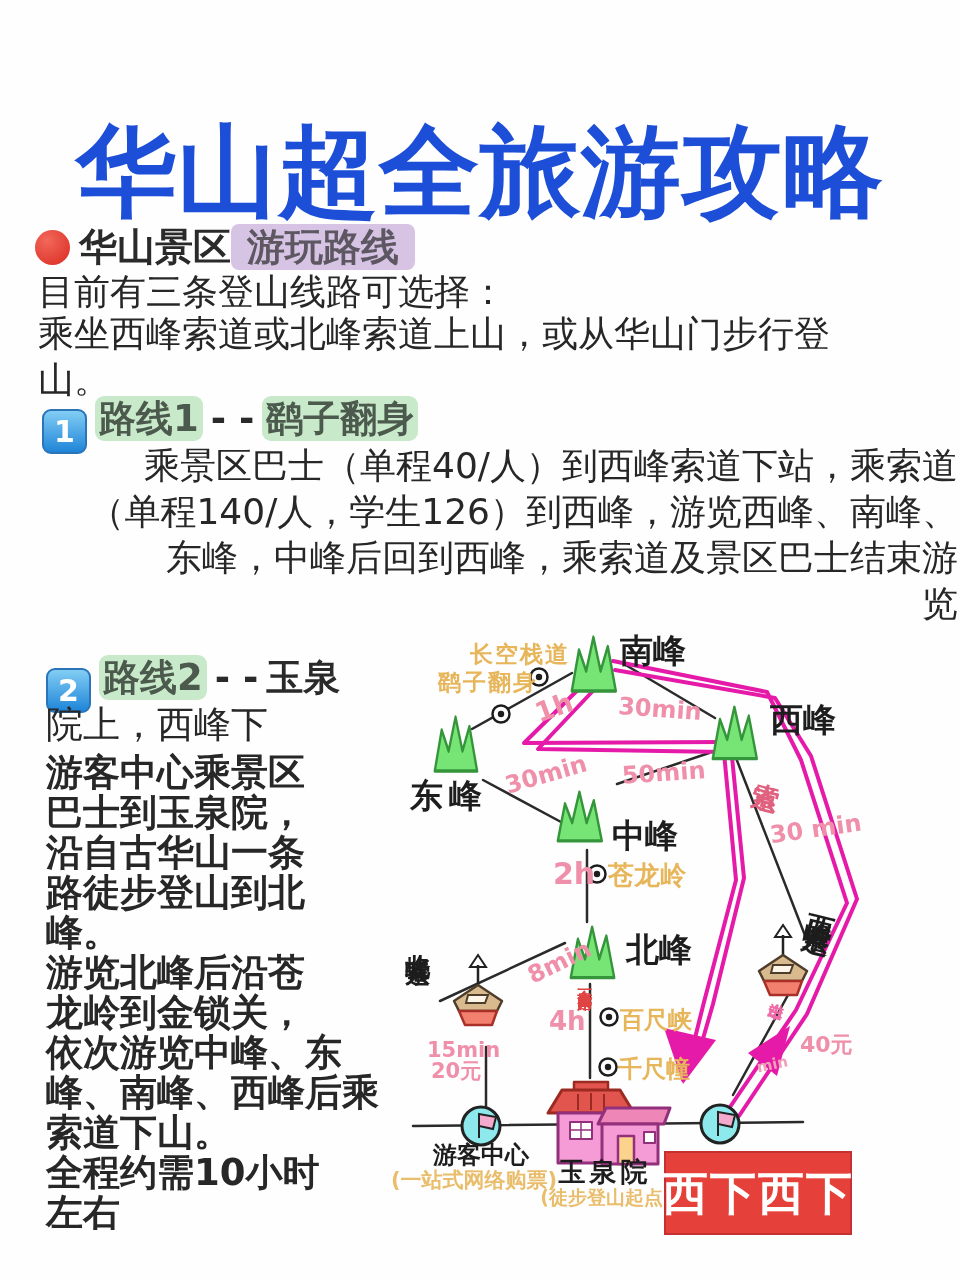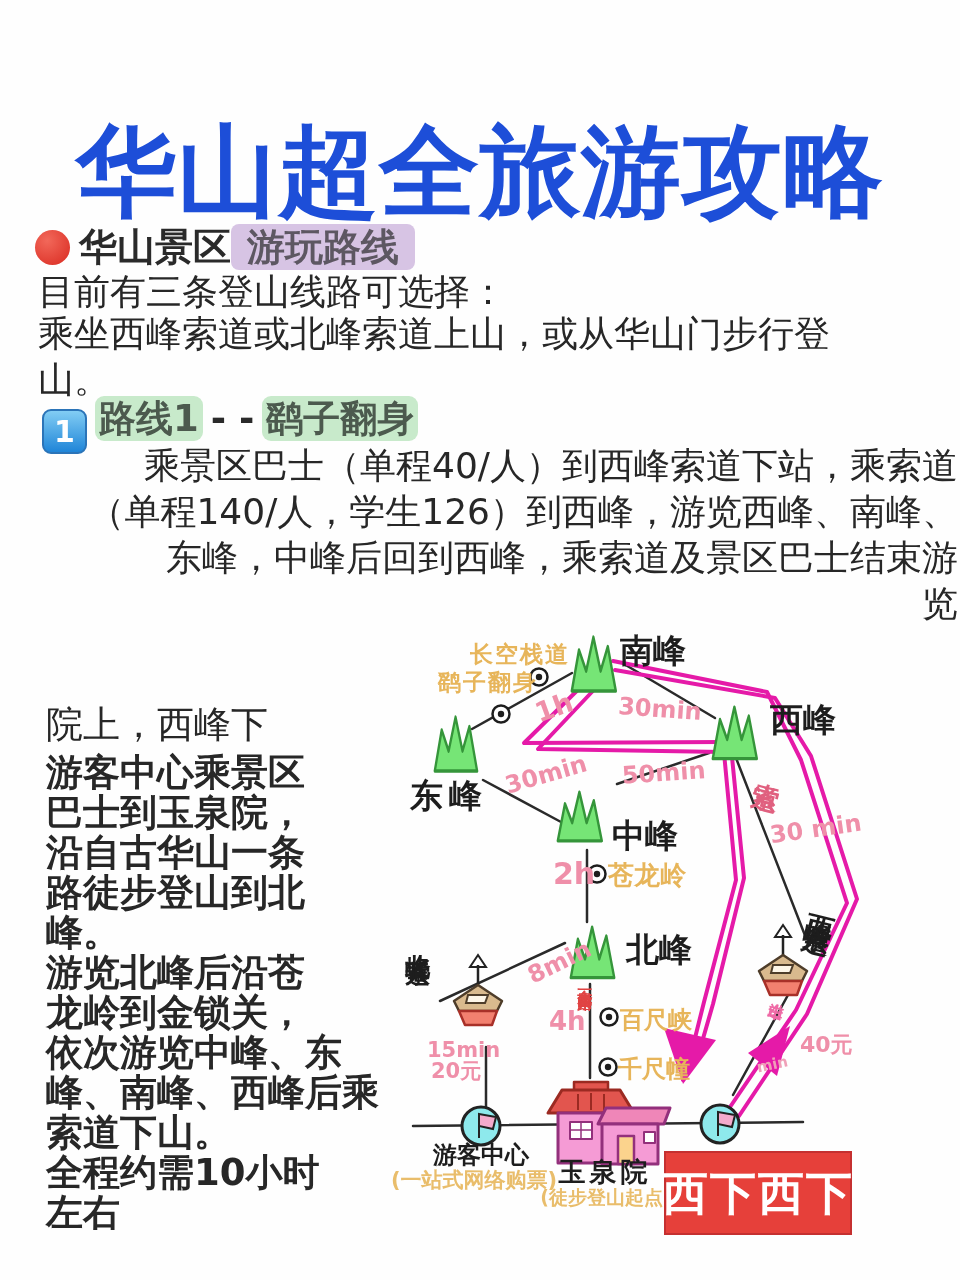--- a/index.html
+++ b/index.html
@@ -44,20 +44,23 @@
 
   <div class="abs header37" style="left:42px;top:394px;">
     <span class="keycap">1</span><span class="hl-green">路线1</span><span class="dash">- -</span><span class="hl-green">鹞子翻身</span>
   </div>
 
   <div class="abs bodytext pre" style="left:38px;top:443px;width:920px;text-align:right;">乘景区巴士（单程40/人）到西峰索道下站，乘索道
 （单程140/人，学生126）到西峰，游览西峰、南峰、
 东峰，中峰后回到西峰，乘索道及景区巴士结束游
 览</div>
 
+  <div class="abs header37" style="left:46px;top:653px;">
+    <span class="keycap">2</span><span class="hl-green">路线2</span><span class="dash">- -</span><span>玉泉</span>
+  </div>
   <div class="abs bodytext" style="left:46px;top:702px;font-size:37px;">院上，西峰下</div>
   <div class="abs bodytext pre" style="left:46px;top:753px;width:372px;font-size:37px;line-height:40px;font-weight:bold;">游客中心乘景区
 巴士到玉泉院，
 沿自古华山一条
 路徒步登山到北
 峰。
 游览北峰后沿苍
 龙岭到金锁关，
 依次游览中峰、东
 峰、南峰、西峰后乘

